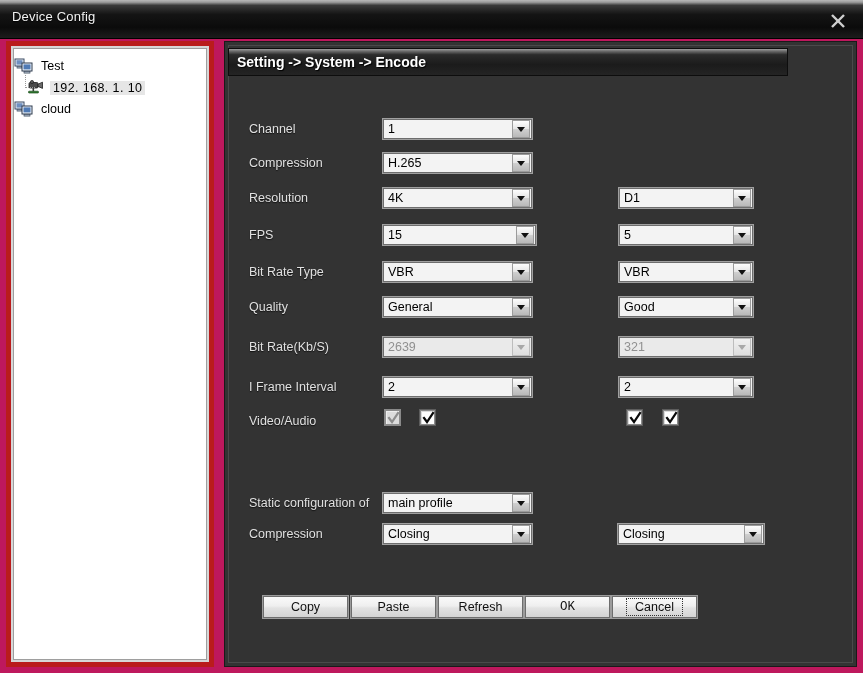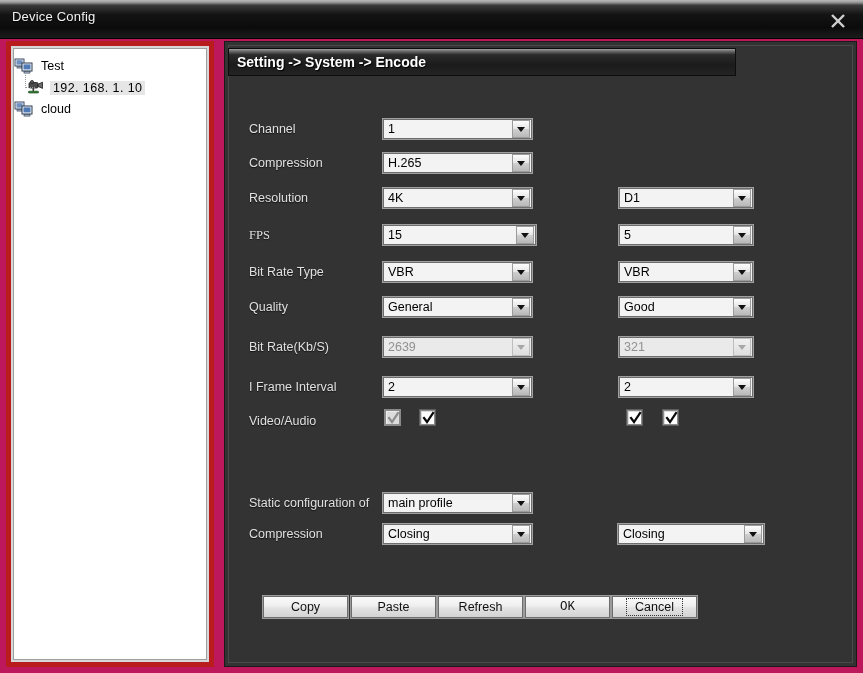--- a/index.html
+++ b/index.html
@@ -100,21 +100,21 @@
   #config-inner {
     position: absolute; left: 3px; top: 3px;
     width: 625px; height: 618px;
     border: 1px solid #4a4a4a;
     box-sizing: border-box;
   }
 
   
   #crumb-bar {
     position: absolute; left: 228px; top: 48px;
-    width: 508px; height: 28px;
+    width: 560px; height: 28px;
     background: linear-gradient(to bottom,
        #9f9f9f 0%, #6e6e6e 8%, #2b2b2b 22%,
        #1b1b1b 60%, #242424 100%);
     border: 1px solid #0d0d0d;
     box-sizing: border-box;
   }
   #crumb-text {
     position: absolute; left: 8px; top: 5px;
     color: #ffffff;
     font-size: 14px;
@@ -297,21 +297,21 @@
         <span class="carrow">
           <i></i>
         </span>
       </div>
       <div class="combo" style="left: 618px; top: 187px; width: 136px;">
         <span class="cval">D1</span>
         <span class="carrow">
           <i></i>
         </span>
       </div>
-      <div class="flabel" style="left: 249px; top: 228px; font-family: Liberation Serif, serif;">FPS</div>
+      <div class="flabel" style="left: 249px; top: 228px;">FPS</div>
       <div class="combo" style="left: 382px; top: 224px; width: 155px;">
         <span class="cval">15</span>
         <span class="carrow">
           <i></i>
         </span>
       </div>
       <div class="combo" style="left: 618px; top: 224px; width: 136px;">
         <span class="cval">5</span>
         <span class="carrow">
           <i></i>

